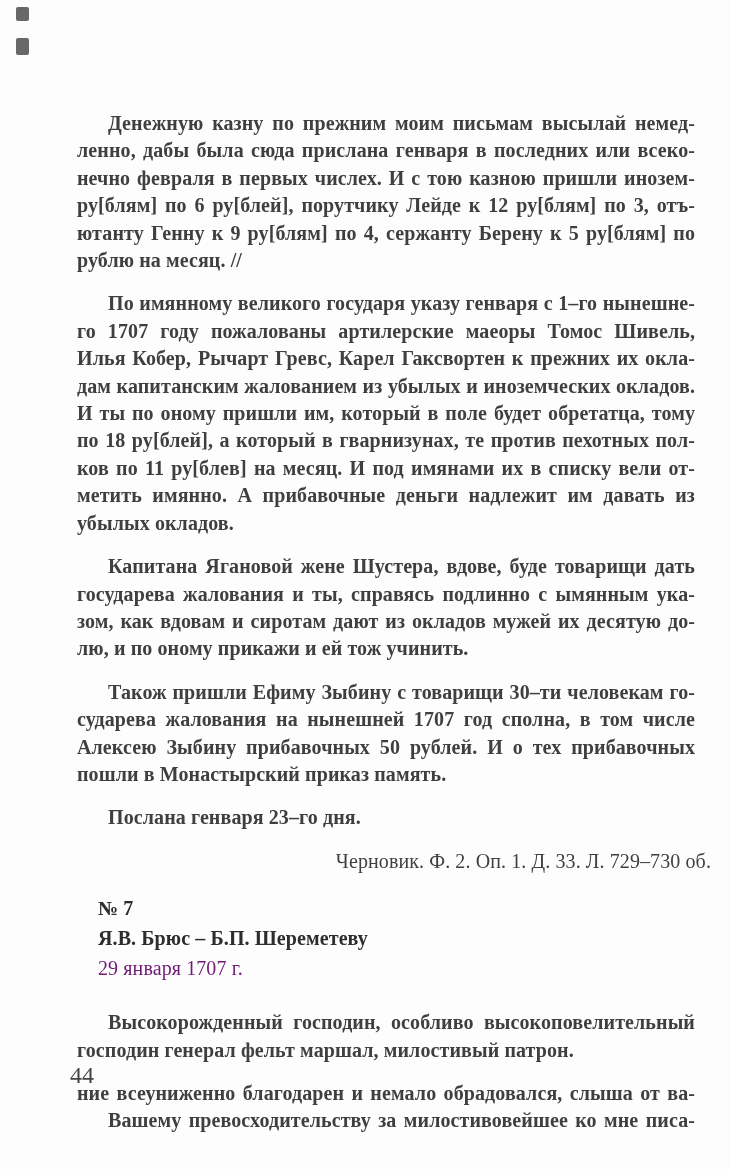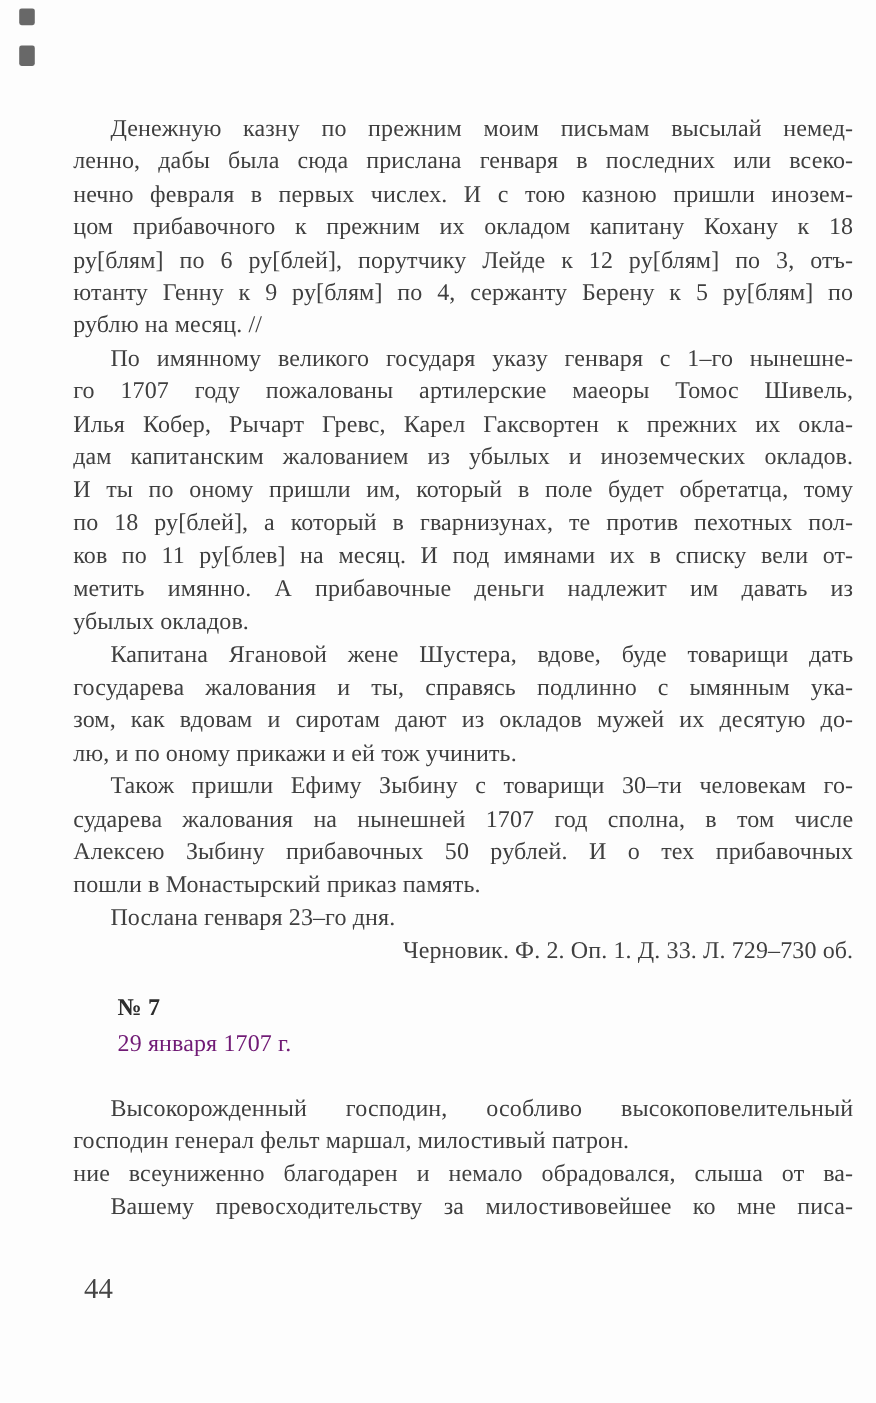--- a/index.html
+++ b/index.html
@@ -22,21 +22,21 @@
   .scan-mark.m2 { left: 16px; top: 38px; width: 13px; height: 17px; }
   .text-block {
     position: absolute;
     left: 61px;
     top: 94px;
     width: 650px;
     font-size: 20px;
     line-height: 27.4px;
     letter-spacing: 0.1px;
   }
-  .paragraph { margin: 0; }
+  .paragraph { margin: 16px; font-weight: bold; }
   .para-line {
     text-align: justify;
     text-align-last: justify;
     white-space: normal;
   }
   .para-line.indent { text-indent: 31px; }
   .para-line.short { text-align-last: left; }
   .source-line {
     text-align: right;
     line-height: 27.4px;
@@ -68,21 +68,20 @@
   <div class="scan-mark m1"></div>
   <div class="scan-mark m2"></div>
 
   <div class="text-block">
 
     <div>
         <div class="paragraph">
           <div class="para-line indent">Денежную казну по прежним моим письмам высылай немед-</div>
           <div class="para-line">ленно, дабы была сюда прислана генваря в последних или всеко-</div>
           <div class="para-line">нечно февраля в первых числех. И с тою казною пришли инозем-</div>
-          <div class="para-line">цом прибавочного к прежним их окладом капитану Кохану к 18</div>
           <div class="para-line">ру[блям] по 6 ру[блей], порутчику Лейде к 12 ру[блям] по 3, отъ-</div>
           <div class="para-line">ютанту Генну к 9 ру[блям] по 4, сержанту Берену к 5 ру[блям] по</div>
           <div class="para-line short">рублю на месяц. //</div>
         </div>
         <div class="paragraph">
           <div class="para-line indent">По имянному великого государя указу генваря с 1–го нынешне-</div>
           <div class="para-line">го 1707 году пожалованы артилерские маеоры Томос Шивель,</div>
           <div class="para-line">Илья Кобер, Рычарт Гревс, Карел Гаксвортен к прежних их окла-</div>
           <div class="para-line">дам капитанским жалованием из убылых и иноземческих окладов.</div>
           <div class="para-line">И ты по оному пришли им, который в поле будет обретатца, тому</div>
@@ -105,20 +104,21 @@
         </div>
         <div class="paragraph">
           <div class="para-line indent short">Послана генваря 23–го дня.</div>
         </div>
       </div>
 
     <div class="source-line">Черновик. Ф. 2. Оп. 1. Д. 33. Л. 729–730 об.</div>
 
     <div class="doc-heading">
       <div class="doc-number">№ 7</div>
+      <div class="doc-title">Я.В. Брюс – Б.П. Шереметеву</div>
       <div class="doc-date">29 января 1707 г.</div>
     </div>
 
     <div class="letter-body">
         <div class="paragraph">
           <div class="para-line indent">Высокорожденный господин, особливо высокоповелительный</div>
           <div class="para-line short">господин генерал фельт маршал, милостивый патрон.</div>
         </div>
         <div class="paragraph">
           <div class="para-line">ние всеуниженно благодарен и немало обрадовался, слыша от ва-</div>

